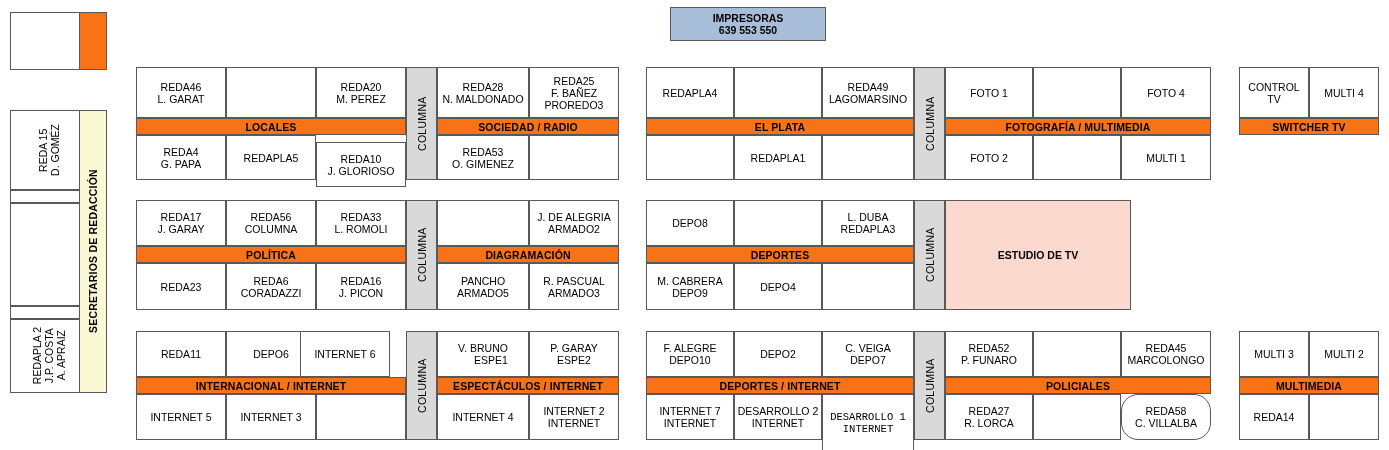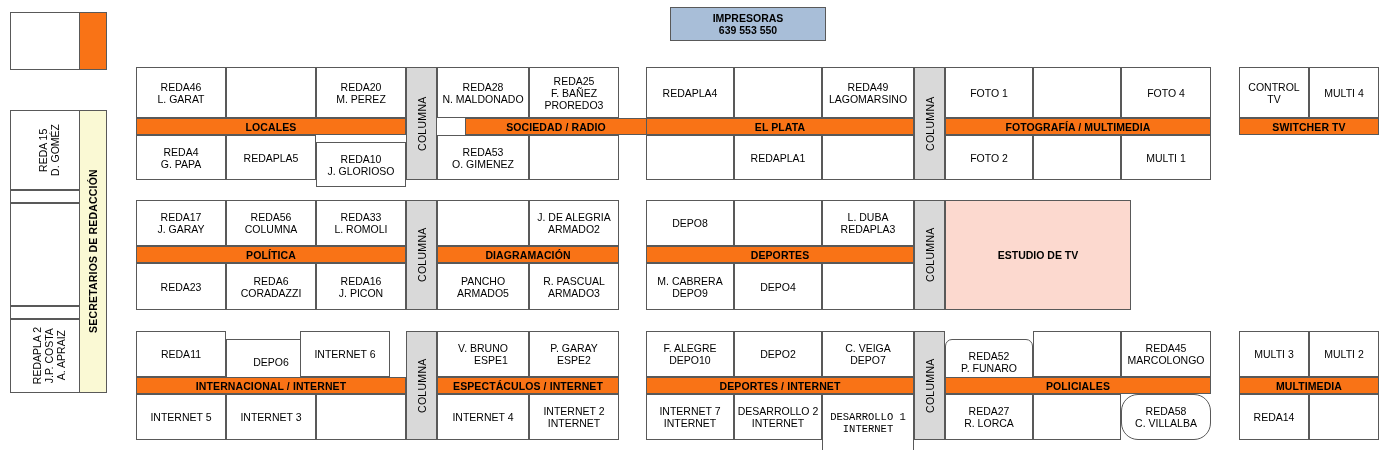--- a/index.html
+++ b/index.html
@@ -113,21 +113,21 @@
 <div class="cell" style="left:316px;top:142px;width:90px;height:45px;">REDA10
 J. GLORIOSO</div>
 
 <div class="columna" style="left:406px;top:67px;width:31px;height:113px;">COLUMNA</div>
 
 <div class="cell" style="left:437px;top:67px;width:92px;height:51px;">REDA28
 N. MALDONADO</div>
 <div class="cell" style="left:529px;top:67px;width:90px;height:51px;">REDA25
 F. BAÑEZ
 PROREDO3</div>
-<div class="band" style="left:437px;top:118px;width:182px;height:17px;margin-left:28px;">SOCIEDAD / RADIO</div>
+<div class="band" style="left:437px;top:118px;width:182px;height:17px;">SOCIEDAD / RADIO</div>
 <div class="cell" style="left:437px;top:135px;width:92px;height:45px;">REDA53
 O. GIMENEZ</div>
 <div class="cell" style="left:529px;top:135px;width:90px;height:45px;"></div>
 
 <div class="cell" style="left:646px;top:67px;width:88px;height:51px;">REDAPLA4</div>
 <div class="cell" style="left:734px;top:67px;width:88px;height:51px;"></div>
 <div class="cell" style="left:822px;top:67px;width:92px;height:51px;">REDA49
 LAGOMARSINO</div>
 <div class="band" style="left:646px;top:118px;width:268px;height:17px;">EL PLATA</div>
 <div class="cell" style="left:646px;top:135px;width:88px;height:45px;"></div>
@@ -180,21 +180,21 @@
 <div class="cell" style="left:646px;top:263px;width:88px;height:47px;">M. CABRERA
 DEPO9</div>
 <div class="cell" style="left:734px;top:263px;width:88px;height:47px;">DEPO4</div>
 <div class="cell" style="left:822px;top:263px;width:92px;height:47px;"></div>
 
 <div class="columna" style="left:914px;top:200px;width:31px;height:110px;">COLUMNA</div>
 
 <div class="studio" style="left:945px;top:200px;width:186px;height:110px;">ESTUDIO DE TV</div>
 
 <div class="cell" style="left:136px;top:331px;width:90px;height:46px;">REDA11</div>
-<div class="cell" style="left:226px;top:331px;width:90px;height:46px;margin-top:8px;">DEPO6</div>
+<div class="cell" style="left:226px;top:331px;width:90px;height:46px;">DEPO6</div>
 <div class="cell" style="left:300px;top:331px;width:90px;height:46px;">INTERNET 6</div>
 <div class="band" style="left:136px;top:377px;width:270px;height:17px;">INTERNACIONAL / INTERNET</div>
 <div class="cell" style="left:136px;top:394px;width:90px;height:46px;">INTERNET 5</div>
 <div class="cell" style="left:226px;top:394px;width:90px;height:46px;">INTERNET 3</div>
 <div class="cell" style="left:316px;top:394px;width:90px;height:46px;"></div>
 
 <div class="columna" style="left:406px;top:331px;width:31px;height:109px;">COLUMNA</div>
 
 <div class="cell" style="left:437px;top:331px;width:92px;height:46px;text-align:right;">V. BRUNO
 ESPE1</div>
@@ -213,21 +213,21 @@
 <div class="band" style="left:646px;top:377px;width:268px;height:17px;">DEPORTES / INTERNET</div>
 <div class="cell" style="left:646px;top:394px;width:88px;height:46px;">INTERNET 7
 INTERNET</div>
 <div class="cell" style="left:734px;top:394px;width:88px;height:46px;">DESARROLLO 2
 INTERNET</div>
 <div class="cell" style="left:822px;top:394px;width:92px;height:58px;font-family:Liberation Mono, monospace;">DESARROLLO 1
 INTERNET</div>
 
 <div class="columna" style="left:914px;top:331px;width:31px;height:109px;">COLUMNA</div>
 
-<div class="cell" style="left:945px;top:339px;width:88px;height:46px;border-radius:7px;">REDA52
+<div class="cell" style="left:945px;top:331px;width:88px;height:46px;">REDA52
 P. FUNARO</div>
 <div class="cell" style="left:1033px;top:331px;width:88px;height:46px;"></div>
 <div class="cell" style="left:1121px;top:331px;width:90px;height:46px;">REDA45
 MARCOLONGO</div>
 <div class="band" style="left:945px;top:377px;width:266px;height:17px;">POLICIALES</div>
 <div class="cell" style="left:945px;top:394px;width:88px;height:46px;">REDA27
 R. LORCA</div>
 <div class="cell" style="left:1033px;top:394px;width:88px;height:46px;"></div>
 <div class="cell" style="left:1121px;top:394px;width:90px;height:46px;border-radius:17px;">REDA58
 C. VILLALBA</div>

